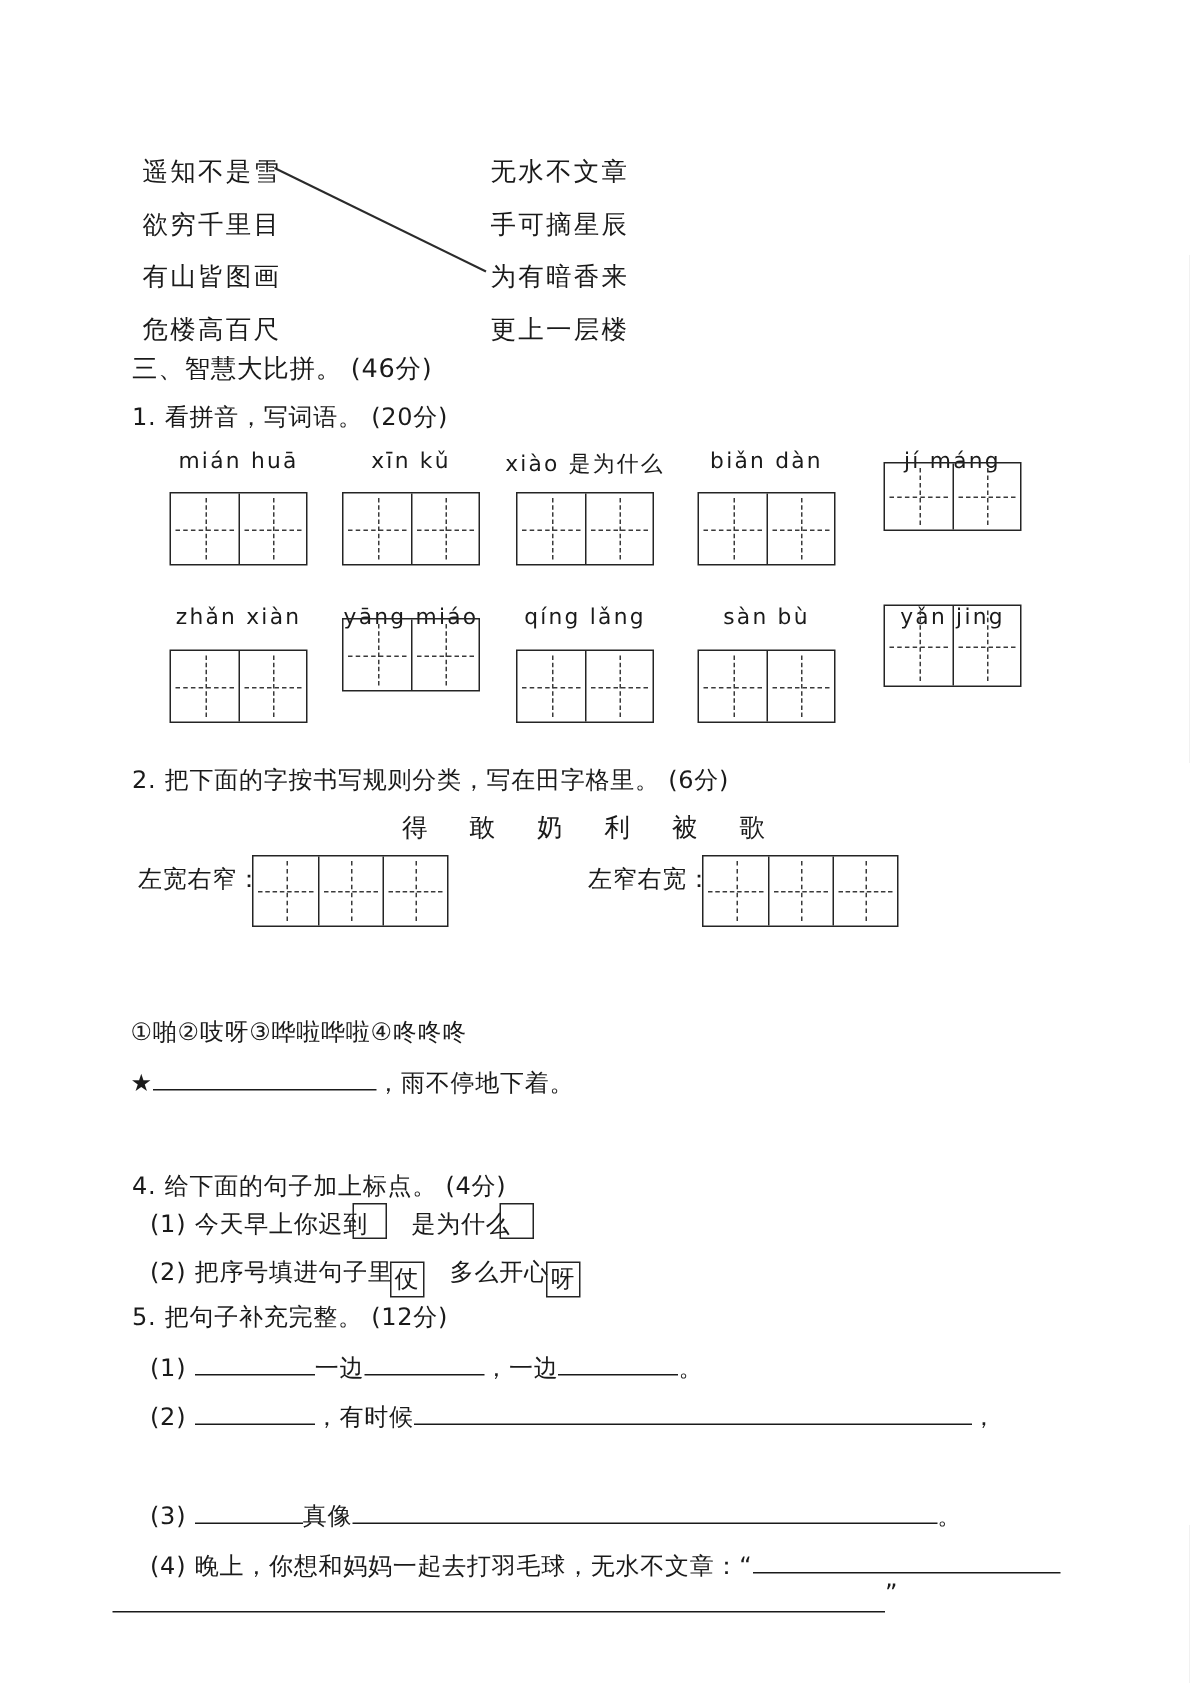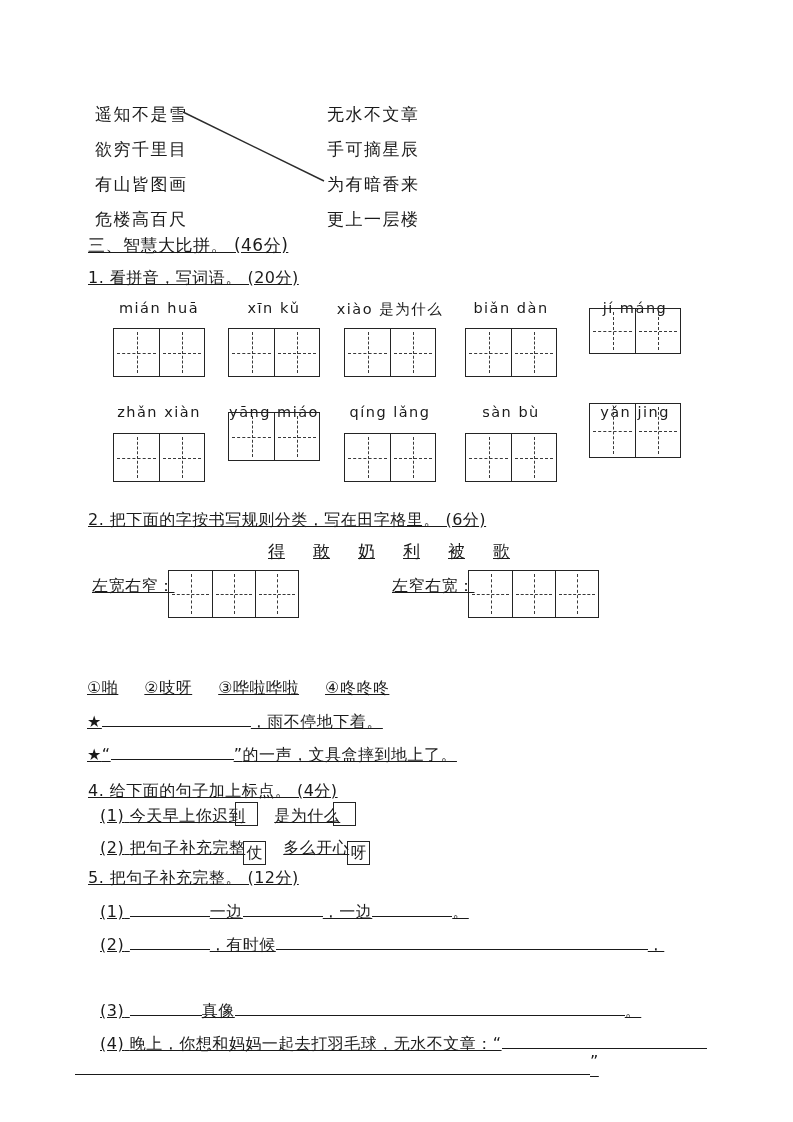--- a/index.html
+++ b/index.html
@@ -2,21 +2,21 @@
 <html><head>
 <meta charset="utf-8">
 <style>
   html,body{margin:0;padding:0;background:#e8e8e8;}
   .page{
     position:relative;width:793px;height:1122px;margin:0 auto;
     background:#ffffff;color:#1a1a1a;
     font-family:"DejaVu Sans",sans-serif;
     overflow:hidden;
   }
-  .abs{position:absolute;text-decoration:underline;}
+  .abs{position:absolute;}
   .cn{font-size:16px;line-height:24px;letter-spacing:.5px;white-space:nowrap;}
   .title{font-size:17px;letter-spacing:.5px;white-space:nowrap;}
   
   .m-item{position:absolute;font-size:17px;letter-spacing:1.5px;white-space:nowrap;}
   .connector{position:absolute;left:0;top:0;pointer-events:none;}
   
   .py{position:absolute;width:130px;text-align:center;font-size:14.5px;letter-spacing:1.5px;white-space:nowrap;}
   
   .tzg{position:absolute;display:flex;border:1.6px solid #242424;}
   .tzg .cell{position:relative;width:45px;height:47px;box-sizing:border-box;}
@@ -24,21 +24,21 @@
   .tzg .cell::before{content:"";position:absolute;top:3px;bottom:3px;left:50%;border-left:1.2px dashed #3a3a3a;}
   .tzg .cell::after{content:"";position:absolute;left:3px;right:3px;top:50%;border-top:1.2px dashed #3a3a3a;}
   .tzg.q2 .cell{width:43px;height:46px;}
   
   .blank{display:inline-block;height:15px;border-bottom:1.4px solid #1a1a1a;vertical-align:baseline;}
   
   .pbox{display:inline-flex;align-items:center;justify-content:center;
         width:21px;height:22px;border:1.5px solid #242424;vertical-align:-5px;
         font-size:16px;line-height:22px;}
   .charrow{display:flex;gap:28px;font-size:17px;}
-  .optrow{display:flex;gap:26px;font-size:16px;letter-spacing:.5px;white-space:nowrap;text-align:right;}
+  .optrow{display:flex;font-size:16px;letter-spacing:.5px;white-space:nowrap;text-align:right;}
   .quote-up{position:relative;top:-8px;}
 </style>
 </head>
 <body>
 
 <div class="page">
 
   <div>
     <div class="m-item" style="left:95px;top:103px">遥知不是雪</div>
     <div class="m-item" style="left:95px;top:138px">欲穷千里目</div>
@@ -135,30 +135,27 @@
 
   <div class="abs optrow" style="left:87px;top:678px">
     <span>①啪</span>
     <span>②吱呀</span>
     <span>③哗啦哗啦</span>
     <span>④咚咚咚</span>
   </div>
   <div class="abs cn" style="left:87px;top:710px">
     <span>★</span><span class="blank" style="width:149px"></span><span>，雨不停地下着。</span>
   </div>
-  <div class="abs cn" style="left:87px;top:743px">
-    <span>★</span><span>“</span><span class="blank" style="width:123px"></span><span>”</span><span>的一声，文具盒摔到地上了。</span>
-  </div>
 
   <div class="abs cn" style="left:88px;top:779px">4. 给下面的句子加上标点。 (4分)</div>
   <div class="abs cn" style="left:100px;top:802px">
     <span>(1)</span>&nbsp;<span>今天早上你迟到</span><span class="pbox" style="margin-left:-10px"></span><span style="display:inline-block;width:16px"></span><span>是为什么</span><span class="pbox" style="margin-left:-7px"></span>
   </div>
   <div class="abs cn" style="left:100px;top:836px">
-    <span>(2)</span>&nbsp;<span>把句子补充完整</span><span class="pbox" style="margin-left:-2px">仗</span><span style="display:inline-block;width:17px"></span><span>多么开心</span><span class="pbox" style="margin-left:-2px">呀</span>
+    <span>(2)</span>&nbsp;<span>把序号填进句子里</span><span class="pbox" style="margin-left:-2px">仗</span><span style="display:inline-block;width:17px"></span><span>多么开心</span><span class="pbox" style="margin-left:-2px">呀</span>
   </div>
 
   <div class="abs cn" style="left:88px;top:866px">5. 把句子补充完整。 (12分)</div>
   <div class="abs cn" style="left:100px;top:900px">
     <span>(1)</span>&nbsp;<span class="blank" style="width:80px"></span><span>一边</span><span class="blank" style="width:80px"></span><span>，一边</span><span class="blank" style="width:80px"></span><span>。</span>
   </div>
   <div class="abs cn" style="left:100px;top:933px">
     <span>(2)</span>&nbsp;<span class="blank" style="width:80px"></span><span>，有时候</span><span class="blank" style="width:372px"></span><span>，</span>
   </div>
   <div class="abs cn" style="left:100px;top:999px">

